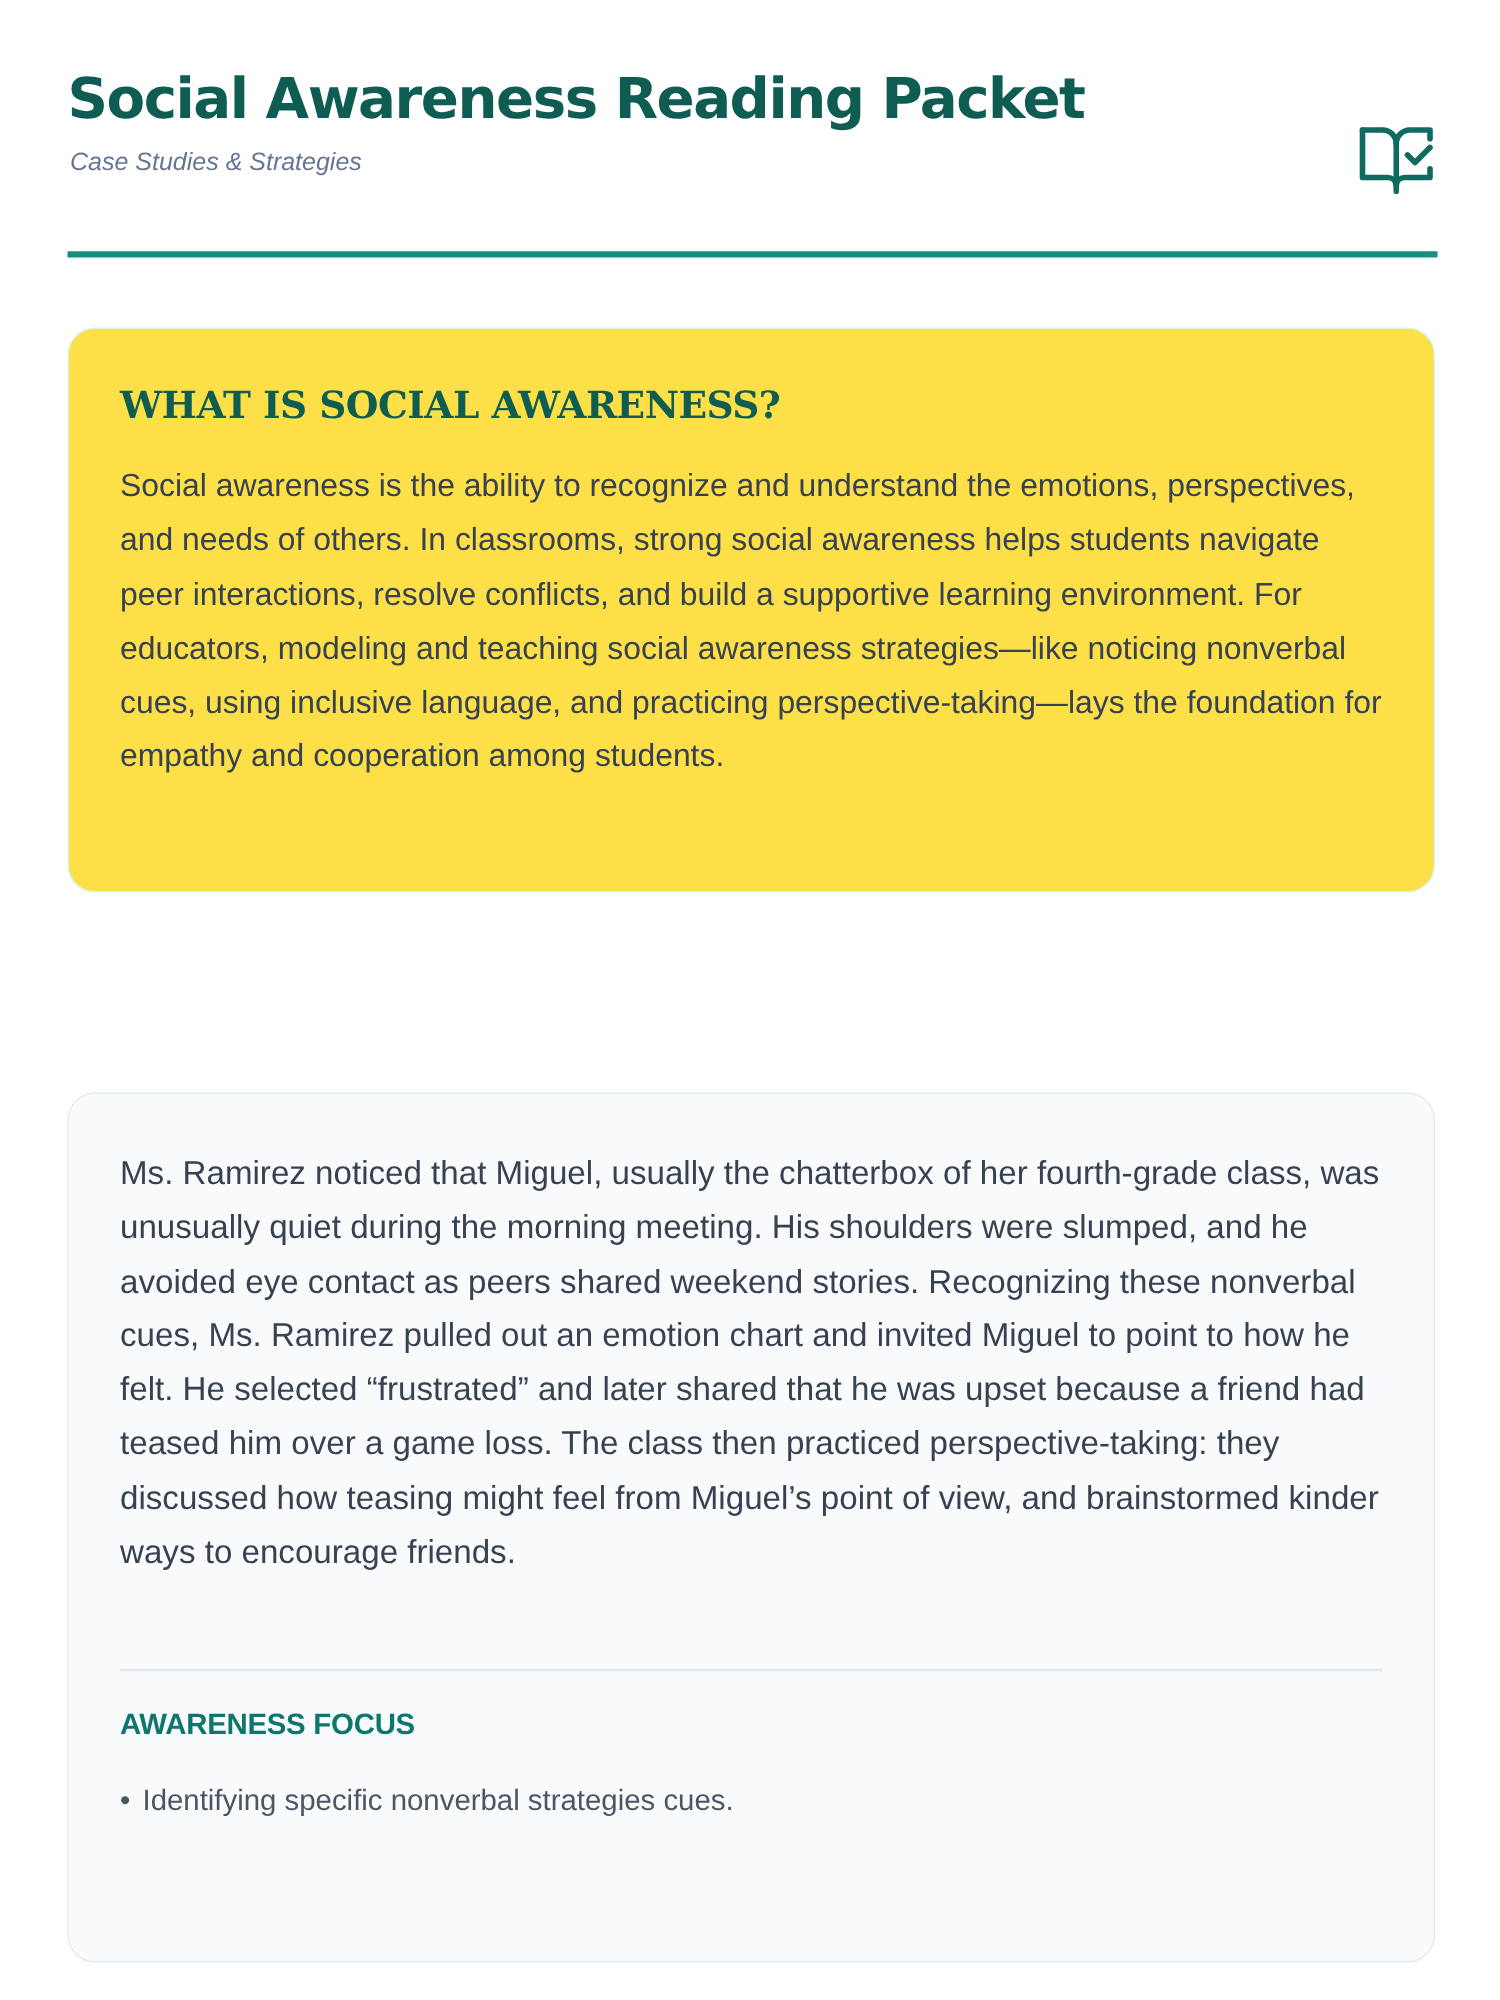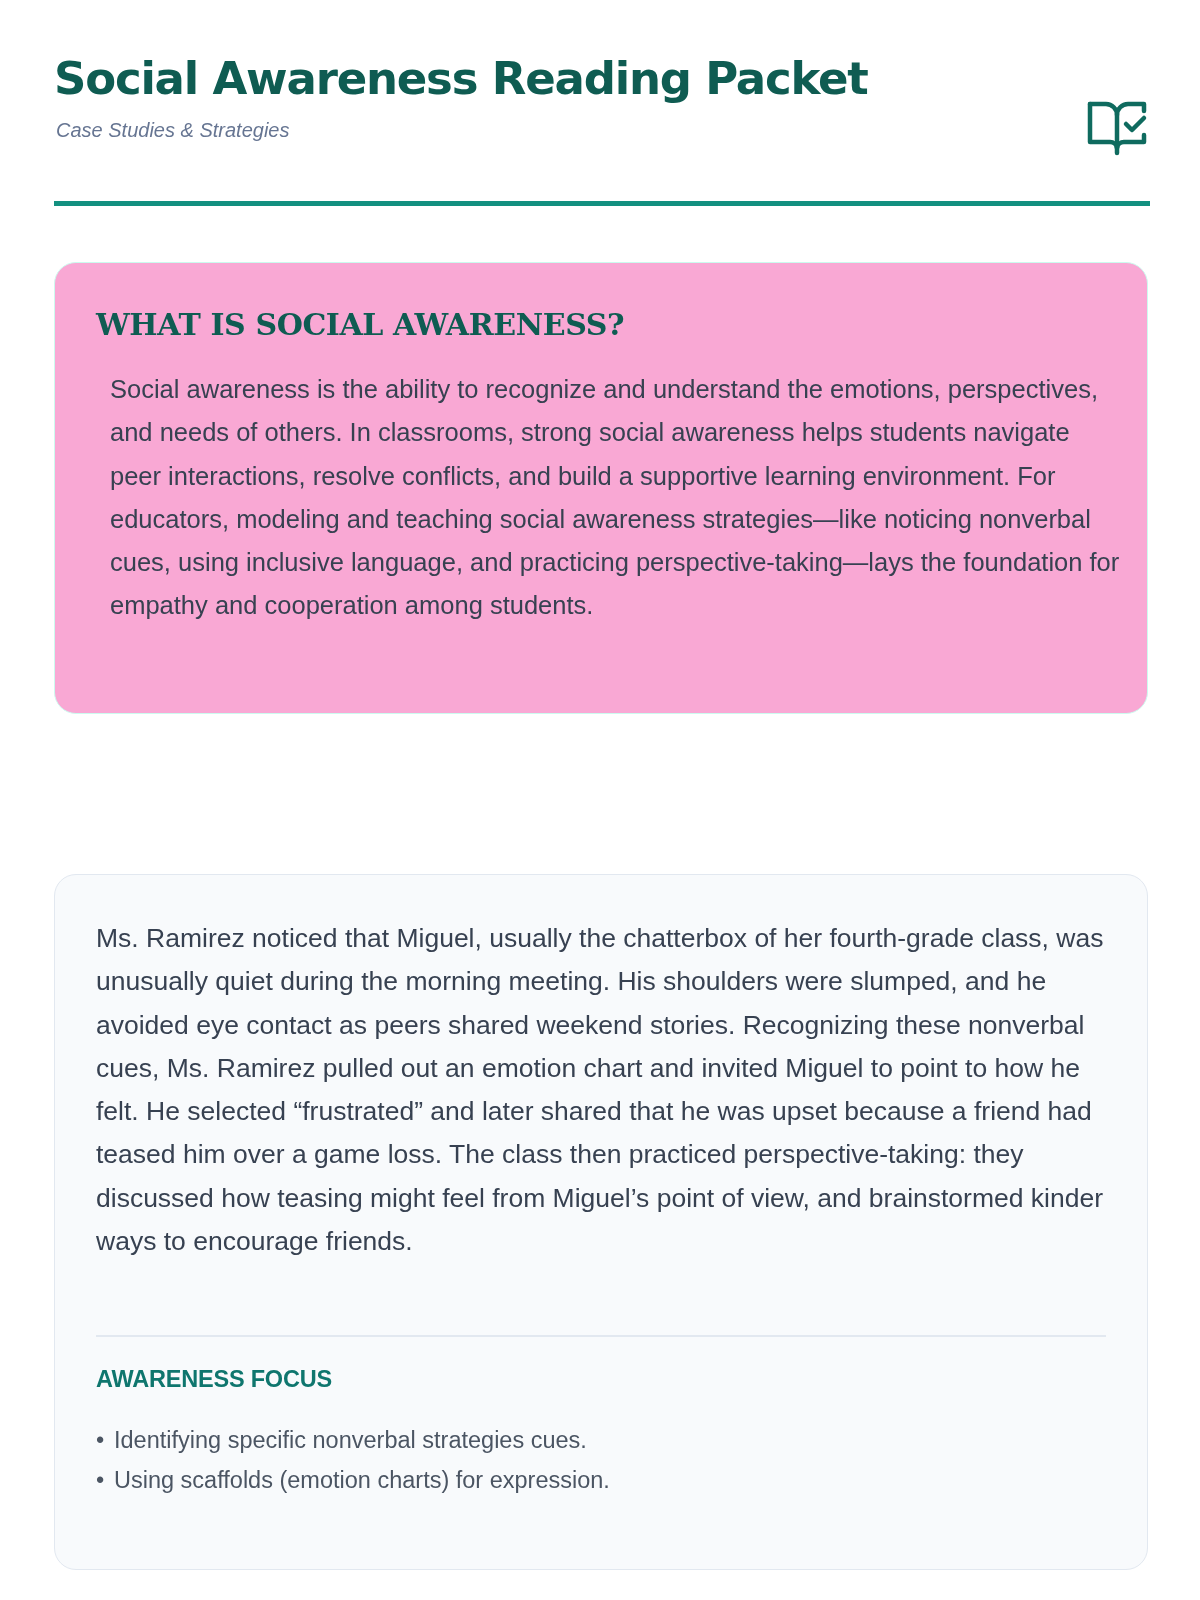--- a/index.html
+++ b/index.html
@@ -5,23 +5,23 @@
   html, body { margin: 0; padding: 0; background: #ffffff; }
   body { width: 1200px; height: 1600px; overflow: hidden; position: relative; font-family: "Liberation Sans", "DejaVu Sans", sans-serif; color: #374151; }
   .page { position: absolute; left: 54px; top: 0; width: 1096px; }
 
   .header { position: relative; height: 205px; }
   .title { position: absolute; left: 0; top: 52px; margin: 0; font-family: "DejaVu Sans", sans-serif; font-weight: bold; font-size: 45px; letter-spacing: -1.2px; color: #0f5c52; white-space: nowrap; }
   .subtitle { position: absolute; left: 2px; top: 119px; margin: 0; font-family: "Liberation Sans", sans-serif; font-style: italic; font-size: 20px; color: #667592; white-space: nowrap; }
   .header-icon { position: absolute; right: 2px; top: 98px; width: 62px; height: 58px; }
   .header-rule { position: absolute; left: 0; top: 201px; width: 1096px; height: 5px; background: #139080; }
 
-  .intro { position: absolute; left: 0; top: 262px; width: 1094px; height: 452px; box-sizing: border-box; background: #f9a8d4; border: 1.5px solid #ccfbef; border-radius: 22px; padding: 0 40px; }
+  .intro { position: absolute; left: 0; top: 262px; width: 1094px; height: 452px; box-sizing: border-box; background: #fde047; border: 1.5px solid #ccfbef; border-radius: 22px; padding: 0 40px; }
   .intro h2 { margin: 0; position: absolute; left: 41px; top: 44px; font-family: "DejaVu Serif", serif; font-weight: bold; font-size: 30px; letter-spacing: -0.4px; color: #0f5c52; white-space: nowrap; }
-  .intro p { margin: 0; position: absolute; left: 55px; top: 105px; width: 1010px; font-family: "Liberation Sans", sans-serif; font-size: 25.5px; line-height: 43.3px; color: #374151; }
+  .intro p { margin: 0; position: absolute; left: 41px; top: 105px; width: 1010px; font-family: "Liberation Sans", sans-serif; font-size: 25.5px; line-height: 43.3px; color: #374151; }
 
   .case-heading { position: absolute; left: 86px; top: 790px; margin: 0; font-family: "DejaVu Serif", serif; font-weight: bold; font-size: 36px; letter-spacing: -1px; color: #0f5c52; white-space: nowrap; }
 
   .case-card { position: absolute; left: 0; top: 874px; width: 1094px; height: 696px; box-sizing: border-box; background: #f8fafc; border: 1.5px solid #e2e8f0; border-radius: 22px; }
   .case-story { margin: 0; position: absolute; left: 41px; top: 42px; width: 1020px; font-family: "Liberation Sans", sans-serif; font-size: 26.5px; line-height: 43.3px; color: #374151; }
   .case-rule { position: absolute; left: 41px; top: 460px; width: 1010px; height: 2px; background: #e2e8f0; }
   .reflect-label { margin: 0; position: absolute; left: 41px; top: 491px; font-family: "Liberation Sans", sans-serif; font-weight: bold; font-size: 23.5px; color: #0f766e; letter-spacing: -0.2px; white-space: nowrap; }
   .reflect-list { position: absolute; left: 41px; top: 545px; margin: 0; padding: 0; list-style: none; }
   .reflect-list li { font-family: "Liberation Sans", sans-serif; font-size: 23.5px; line-height: 40px; color: #4b5563; white-space: nowrap; }
   .reflect-list li .bullet { display: inline-block; width: 18px; }
@@ -49,17 +49,16 @@
     <p>Social awareness is the ability to recognize and understand the emotions, perspectives, and needs of others. In classrooms, strong social awareness helps students navigate peer interactions, resolve conflicts, and build a supportive learning environment. For educators, modeling and teaching social awareness strategies—like noticing nonverbal cues, using inclusive language, and practicing perspective-taking—lays the foundation for empathy and cooperation among students.</p>
   </section>
 
 
   <section class="case-card">
     <p class="case-story">Ms. Ramirez noticed that Miguel, usually the chatterbox of her fourth-grade class, was unusually quiet during the morning meeting. His shoulders were slumped, and he avoided eye contact as peers shared weekend stories. Recognizing these nonverbal cues, Ms. Ramirez pulled out an emotion chart and invited Miguel to point to how he felt. He selected “frustrated” and later shared that he was upset because a friend had teased him over a game loss. The class then practiced perspective-taking: they discussed how teasing might feel from Miguel’s point of view, and brainstormed kinder ways to encourage friends.</p>
     <div class="case-rule"></div>
     <h4 class="reflect-label">AWARENESS FOCUS</h4>
     <ul class="reflect-list">
       <li><span class="bullet">•</span><span>Identifying specific nonverbal strategies cues.</span></li>
-      <li><span class="bullet">•</span><span>Using scaffolds (emotion charts) for expression.</span></li>
     </ul>
   </section>
 
 </div>
 
 </body></html>

